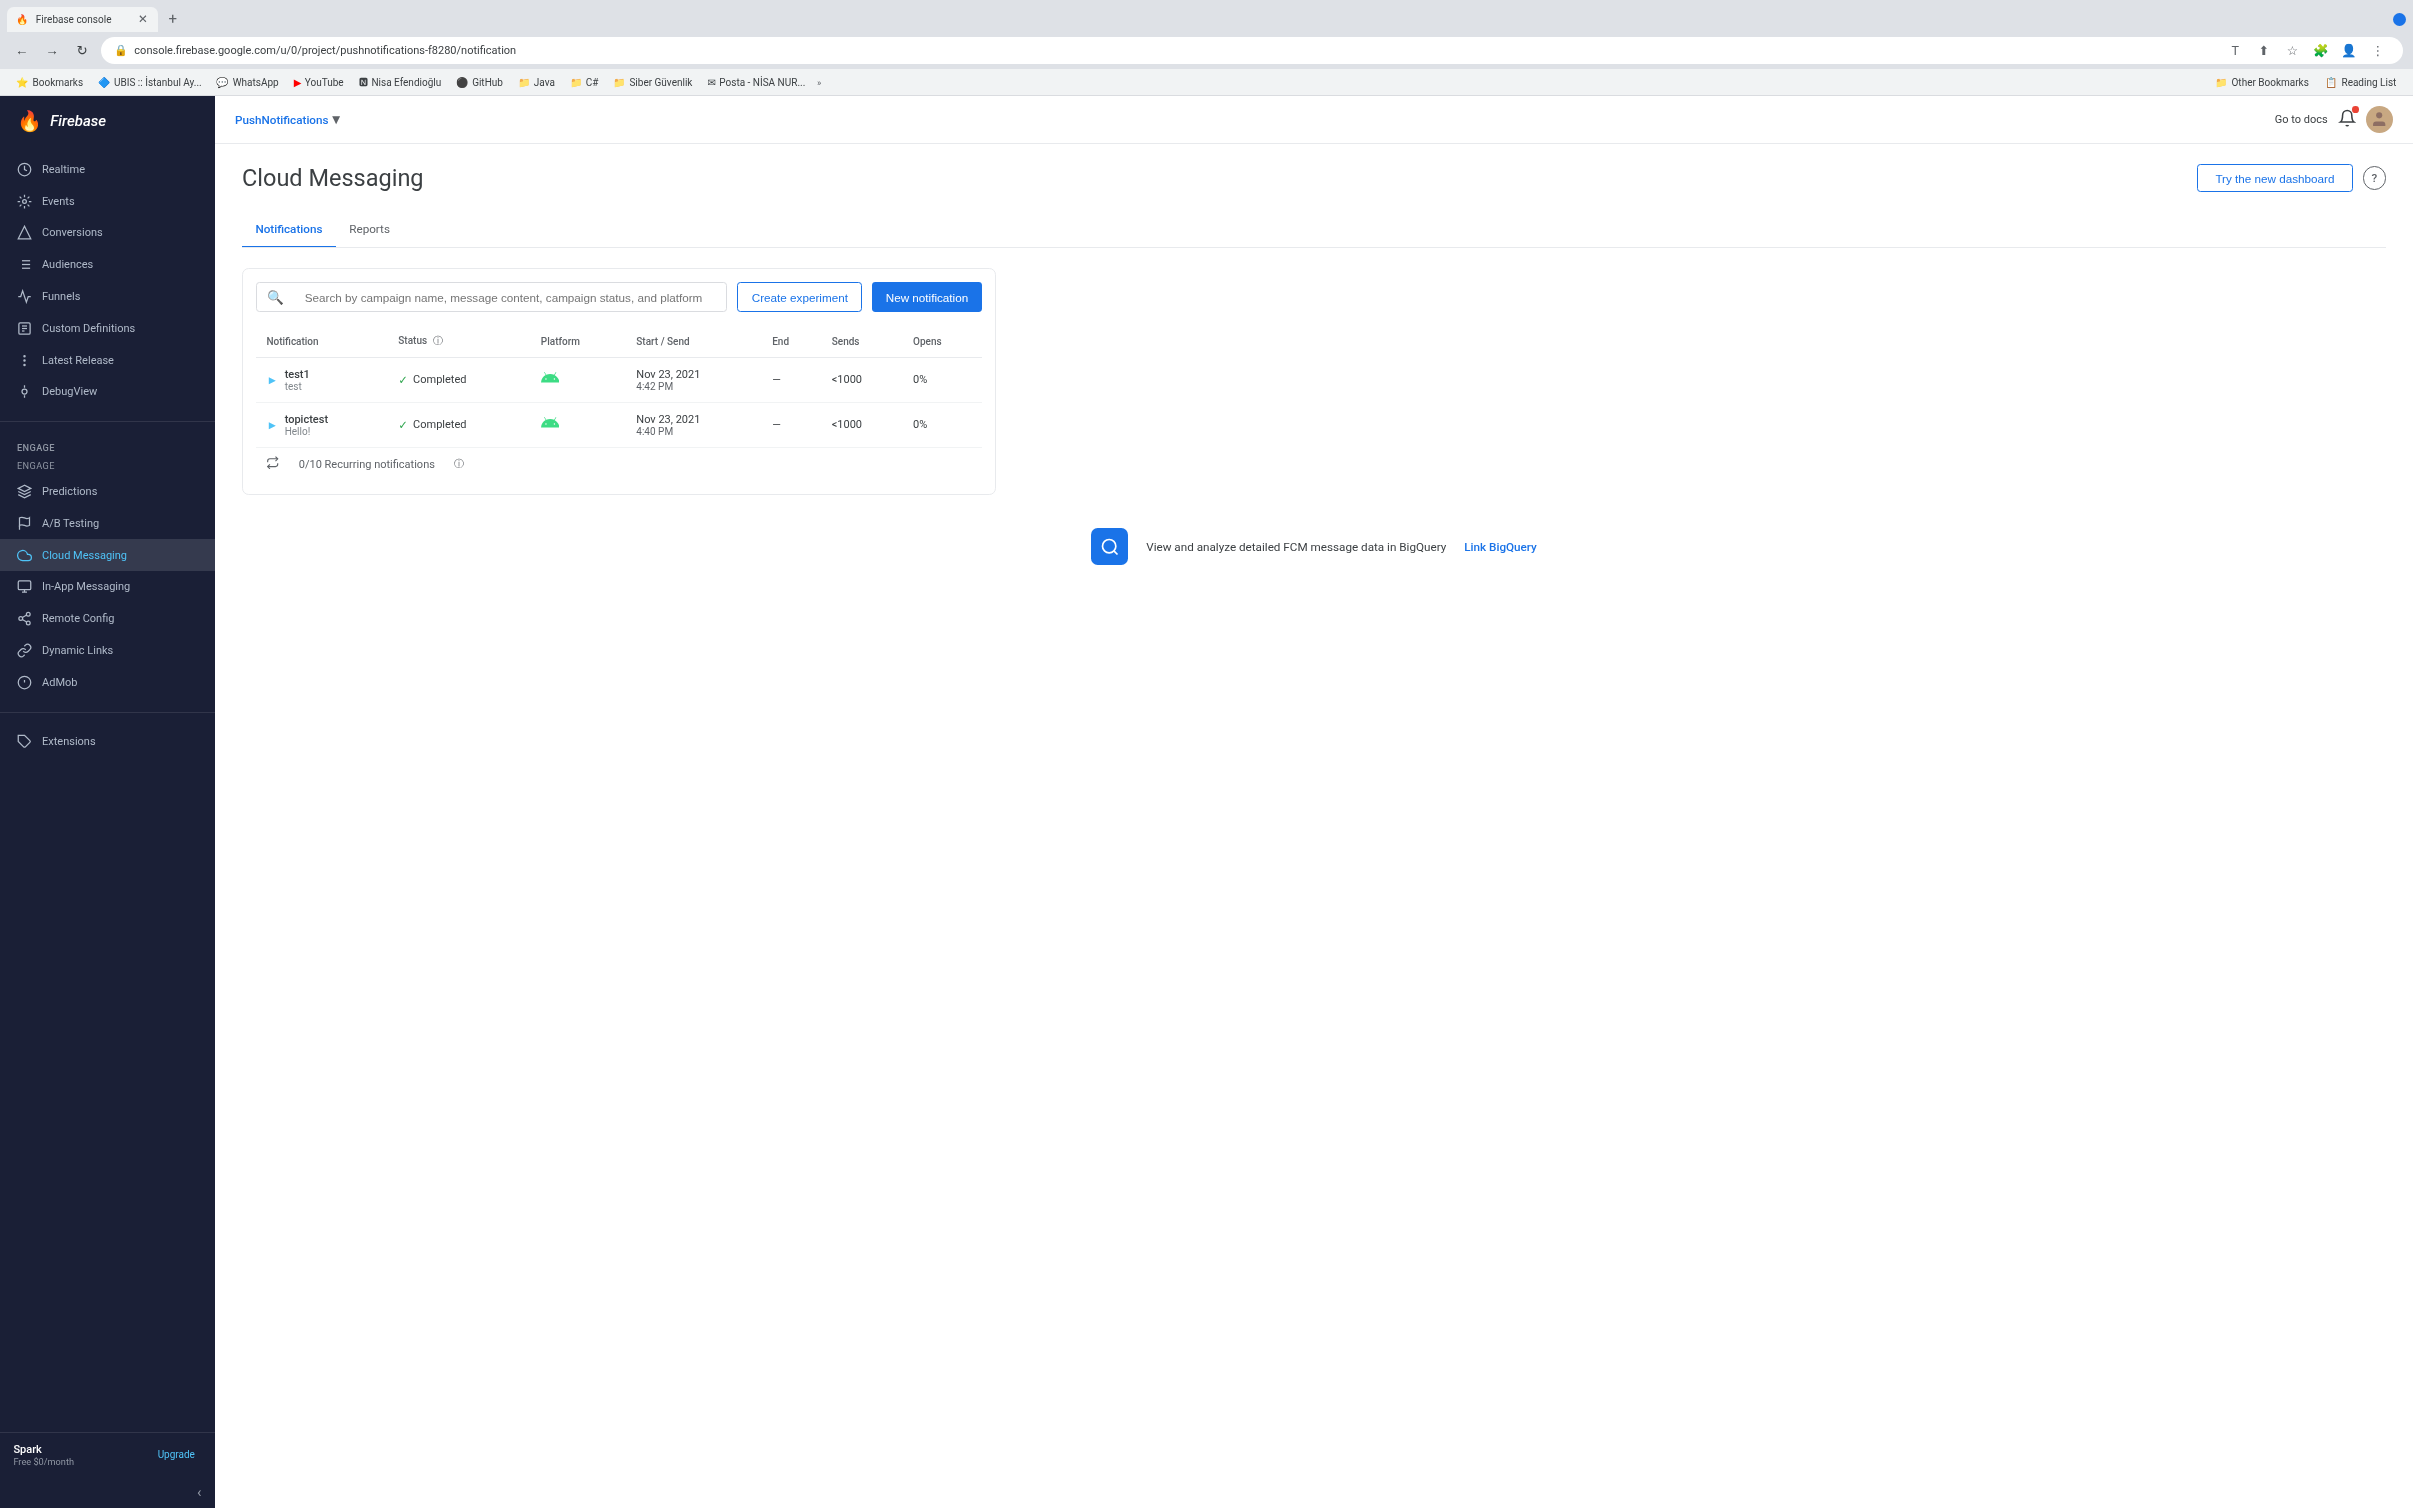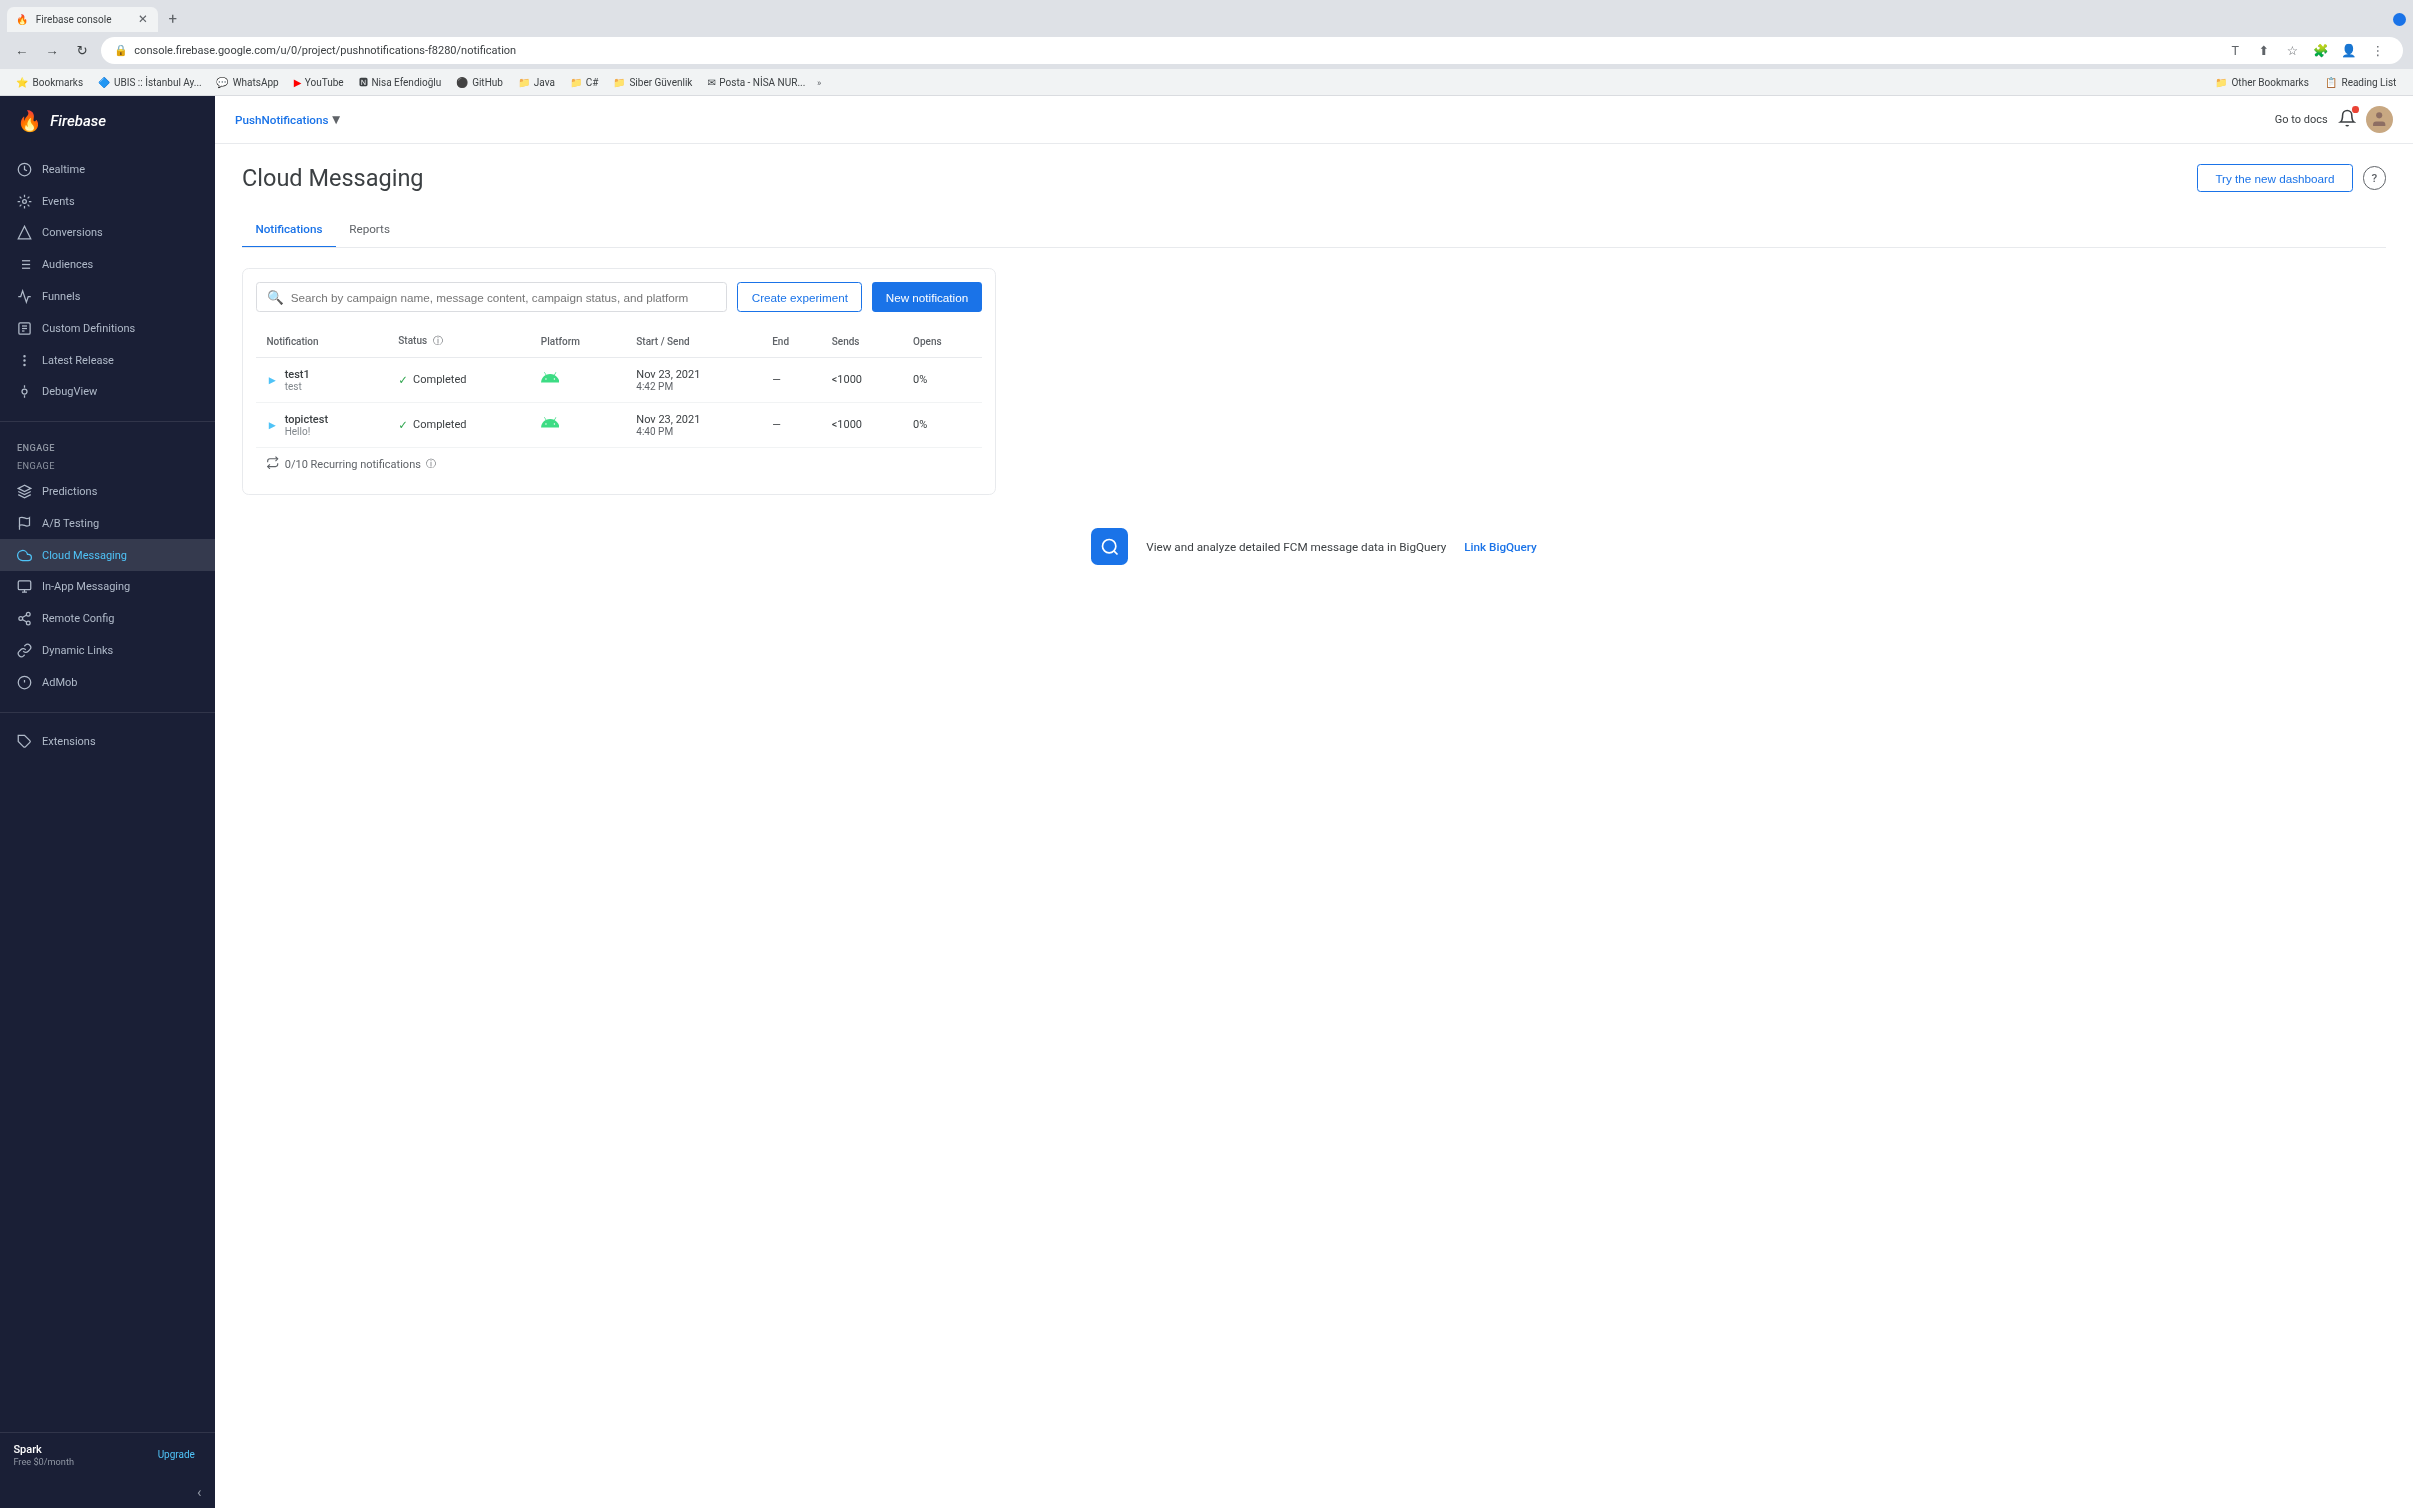--- a/index.html
+++ b/index.html
@@ -74,38 +74,38 @@
     
     .tabs { display: flex; border-bottom: 0.8px solid #e8eaed; margin-bottom: 20px; }
     .tab-item { padding: 10px 13.4px; font-size: 11.7px; cursor: pointer; color: #5f6368; border-bottom: 1.7px solid transparent; margin-bottom: -0.8px; }
     .tab-item.active { color: #1a73e8; border-bottom-color: #1a73e8; font-weight: 500; }
 
     
     .notifications-panel { background: white; border: 0.8px solid #e8eaed; border-radius: 6.7px; padding: 13.4px; max-width: 754px; }
     .search-row { display: flex; gap: 10px; margin-bottom: 13.4px; }
     .search-input-wrap { flex: 1; display: flex; align-items: center; border: 0.8px solid #dadce0; border-radius: 3.4px; padding: 6.7px 10px; gap: 6.7px; }
     .search-icon { color: #5f6368; font-size: 13.4px; }
-    .search-input { border: none; outline: none; font-size: 11.7px; color: #3c4043; flex: 1; }
+    .search-input { border: none; outline: none; font-size: 11.7px; color: #3c4043; flex: 1; text-align: center; }
     .create-exp-btn { border: 0.8px solid #1a73e8; color: #1a73e8; background: white; padding: 6.7px 13.4px; border-radius: 3.4px; font-size: 11.7px; cursor: pointer; white-space: nowrap; }
     .new-notif-btn { background: #1a73e8; color: white; border: none; padding: 6.7px 13.4px; border-radius: 3.4px; font-size: 11.7px; cursor: pointer; white-space: nowrap; font-weight: 500; }
 
     
     .notif-table { width: 100%; border-collapse: collapse; }
     .notif-table th { text-align: left; padding: 8.4px 10px; font-size: 10px; font-weight: 500; color: #5f6368; border-bottom: 0.8px solid #e8eaed; }
     .notif-table td { padding: 10px 10px; font-size: 11px; color: #3c4043; border-bottom: 0.8px solid #f1f3f4; vertical-align: middle; }
     .notif-table tr:last-child td { border-bottom: none; }
     .notif-name { font-size: 11px; color: #3c4043; font-weight: 500; }
     .notif-sub { font-size: 10px; color: #80868b; }
     .status-completed { display: flex; align-items: center; gap: 5px; color: #3c4043; font-size: 11px; }
     .check-icon { color: #34a853; font-size: 11.7px; }
     .platform-icon { font-size: 15px; }
 
     
     .recurring-row td { padding: 8.4px 10px; border-top: 0.8px solid #f1f3f4; }
-    .recurring-label { display: flex; align-items: center; gap: 5px; color: #5f6368; font-size: 11px; }
+    .recurring-label { display: flex; align-items: center; gap: 19px; color: #5f6368; font-size: 11px; }
 
     
     .bigquery-banner { display: flex; align-items: center; justify-content: center; gap: 18px; margin-top: 20px; padding: 13.4px; }
     .bq-icon { width: 37px; height: 37px; background: #1a73e8; border-radius: 6.7px; display: flex; align-items: center; justify-content: center; color: white; font-size: 17px; }
     .bq-text { font-size: 11.7px; color: #3c4043; }
     .bq-link { font-size: 11.7px; color: #1a73e8; cursor: pointer; text-decoration: none; font-weight: 500; }
 
     
     svg { display: inline-block; }
   </style>

